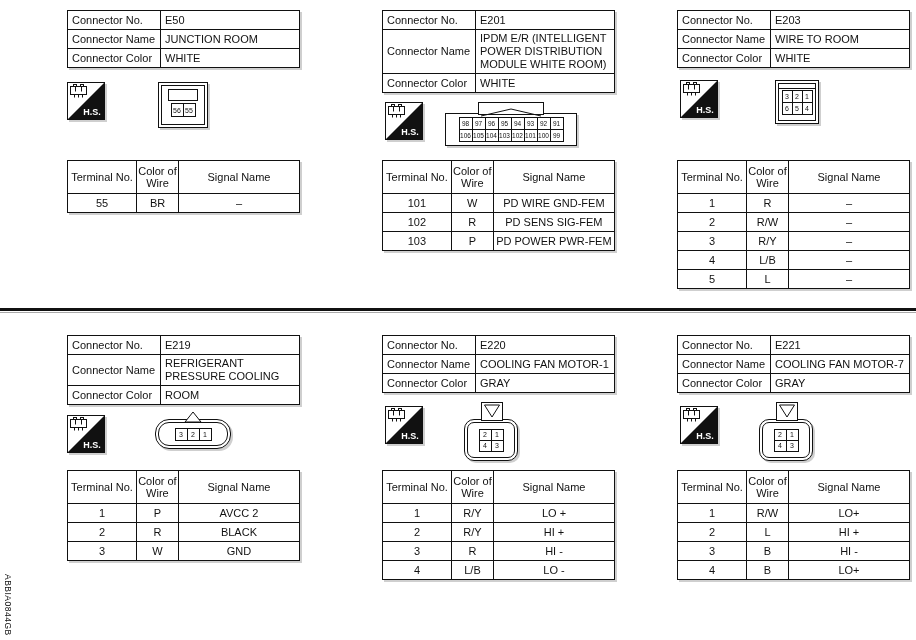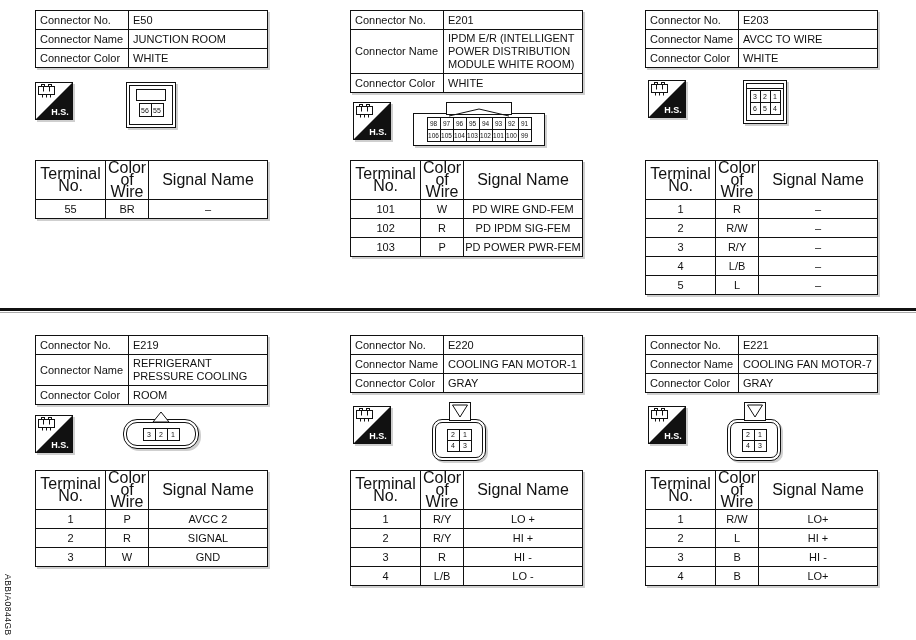--- a/index.html
+++ b/index.html
@@ -1,28 +1,28 @@
 <!DOCTYPE html>
 <html><head>
 <meta charset="utf-8">
 <style>
   html,body{margin:0;padding:0;background:#fff;}
   .page{position:relative;width:916px;height:640px;background:#fff;overflow:hidden;
         font-family:"Liberation Sans",sans-serif;color:#111;}
-  .block{position:absolute;width:233px;}
+  .block{position:absolute;width:233px;margin-left:32px;}
   #b1{left:35px;top:10px}#b2{left:350px;top:10px}#b3{left:645px;top:10px}
   #b4{left:35px;top:335px}#b5{left:350px;top:335px}#b6{left:645px;top:335px}
 
   table{border-collapse:collapse;background:#fff;}
   .info{width:233px;box-shadow:2px 2px 0 #cfcfcf;}
   .info td{border:1px solid #111;font-size:11px;line-height:13px;padding:2px 4px;height:14px;vertical-align:middle;}
   .info .lbl{width:84px;white-space:nowrap;}
   .term{position:absolute;left:0;width:233px;text-align:center;box-shadow:2px 2px 0 #cfcfcf;}
   .r1 .term{top:150px}.r2 .term{top:135px}
-  .term th{border:1px solid #111;font-weight:normal;font-size:16px;line-height:12px;height:30px;}
+  .term th{border:1px solid #111;font-weight:normal;font-size:11px;line-height:12px;height:30px;}
   .term td{border:1px solid #111;font-size:11px;height:16px;}
   .term .c1{width:68px}.term .c2{width:40px}.term .c3{width:125px}
 
   .hs{position:absolute;box-shadow:2px 2px 0 #cfcfcf;}
   #b1 .hs{left:0;top:72px}#b2 .hs{left:3px;top:92px}#b3 .hs{left:3px;top:70px}
   #b4 .hs{left:0;top:80px}#b5 .hs{left:3px;top:71px}#b6 .hs{left:3px;top:71px}
 
   .dg{position:absolute;}
   .prow{display:flex;justify-content:center;}
   .pcell{border:1px solid #111;background:#fff;display:flex;align-items:center;justify-content:center;
@@ -220,41 +220,41 @@
       <tbody>
 
       <tr>
           <td>101</td>
           <td>W</td>
           <td>PD WIRE GND-FEM</td>
         </tr>
           <tr>
           <td>102</td>
           <td>R</td>
-          <td>PD IPDM SIG-FEM</td>
+          <td>PD SENS SIG-FEM</td>
         </tr>
           <tr>
           <td>103</td>
           <td>P</td>
           <td>PD POWER PWR-FEM</td>
         </tr>
         </tbody>
     </table>
   </section>
 
   <section class="block r1" id="b3">
     <table class="info">
       <tbody>
           <tr>
             <td class="lbl">Connector No.</td>
           <td class="val">E203</td>
           </tr>
       <tr>
             <td class="lbl">Connector Name</td>
-          <td class="val">AVCC TO WIRE</td>
+          <td class="val">WIRE TO ROOM</td>
           </tr>
       <tr>
             <td class="lbl">Connector Color</td>
           <td class="val">WHITE</td>
           </tr>
     </tbody>
       </table>
     <svg class="hs" width="38" height="38" viewBox="0 0 38 38">
       <rect x="0.5" y="0.5" width="37" height="37" fill="#fff" stroke="#111"></rect>
       <polygon points="37.5,0.5 37.5,37.5 0.5,37.5" fill="#111"></polygon>
@@ -384,21 +384,21 @@
       <tbody>
 
       <tr>
           <td>1</td>
           <td>P</td>
           <td>AVCC 2</td>
         </tr>
           <tr>
           <td>2</td>
           <td>R</td>
-          <td>SIGNAL</td>
+          <td>BLACK</td>
         </tr>
           <tr>
           <td>3</td>
           <td>W</td>
           <td>GND</td>
         </tr>
         </tbody>
     </table>
   </section>
 

